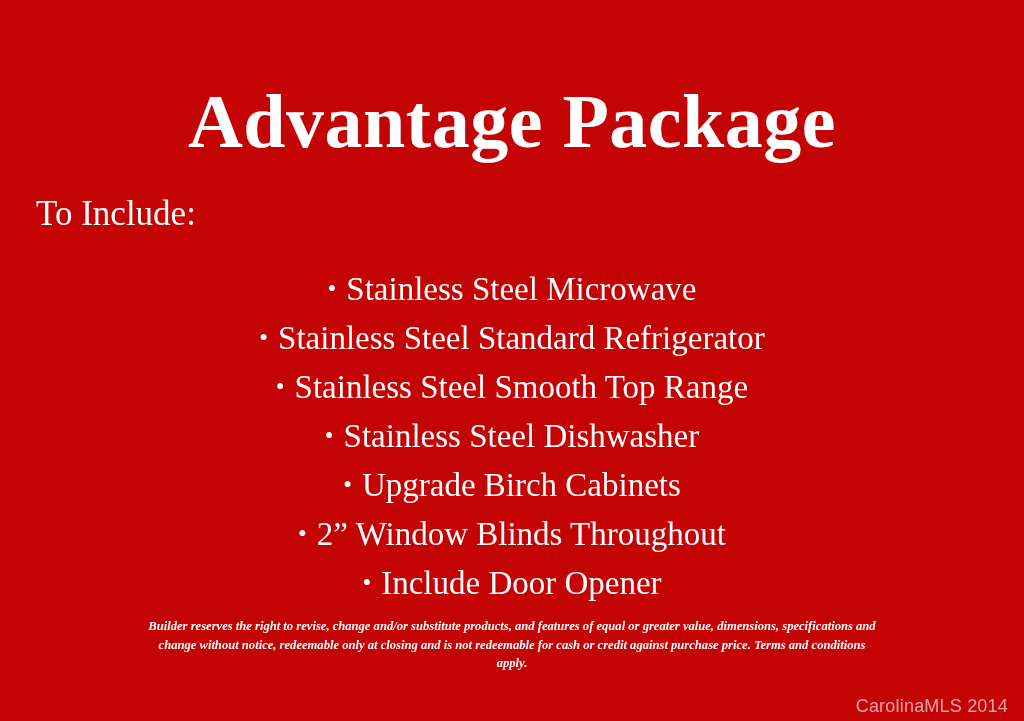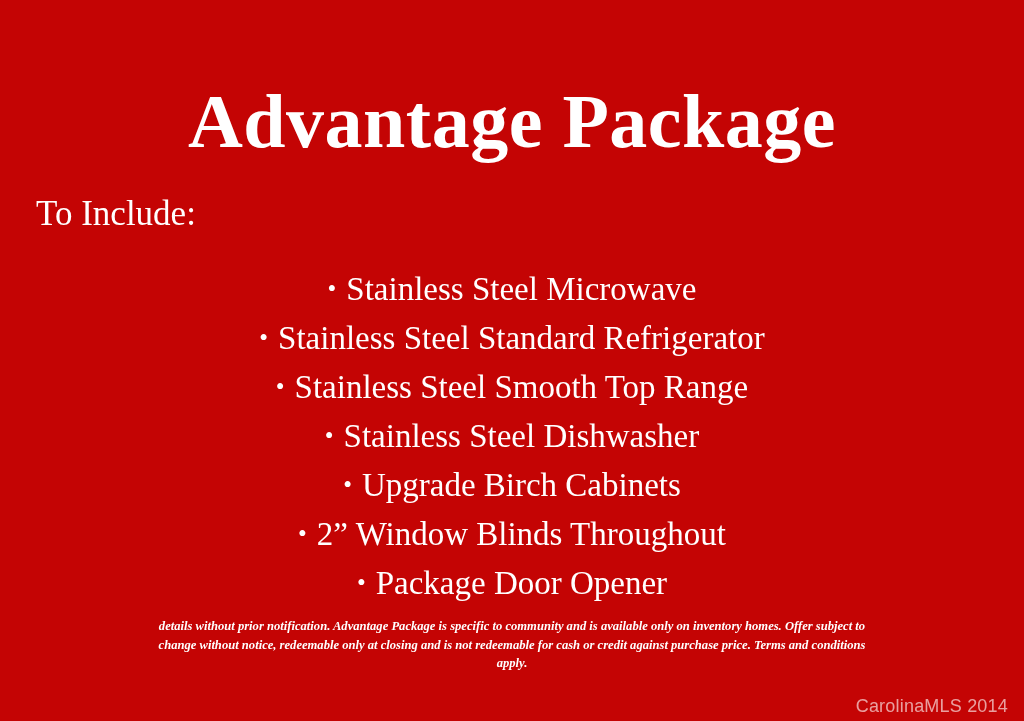--- a/index.html
+++ b/index.html
@@ -141,25 +141,25 @@
     <li>
       <span class="bullet">•</span><span class="feature-text">Stainless Steel Dishwasher</span>
     </li>
     <li>
       <span class="bullet">•</span><span class="feature-text">Upgrade Birch Cabinets</span>
     </li>
     <li>
       <span class="bullet">•</span><span class="feature-text">2” Window Blinds Throughout</span>
     </li>
     <li>
-      <span class="bullet">•</span><span class="feature-text">Package Door Opener</span>
+      <span class="bullet">•</span><span class="feature-text">Include Door Opener</span>
     </li>
   </ul>
 
   <div class="disclaimer">
-    <span class="dline">details without prior notification. Advantage Package is specific to community and is available only on inventory homes. Offer subject to</span>
+    <span class="dline">Builder reserves the right to revise, change and/or substitute products, and features of equal or greater value, dimensions, specifications and</span>
     <span class="dline">change without notice, redeemable only at closing and is not redeemable for cash or credit against purchase price.  Terms and conditions</span>
     <span class="dline">apply.</span>
   </div>
 
   <div class="watermark">CarolinaMLS 2014</div>
 
 </div>
 
 </body></html>

